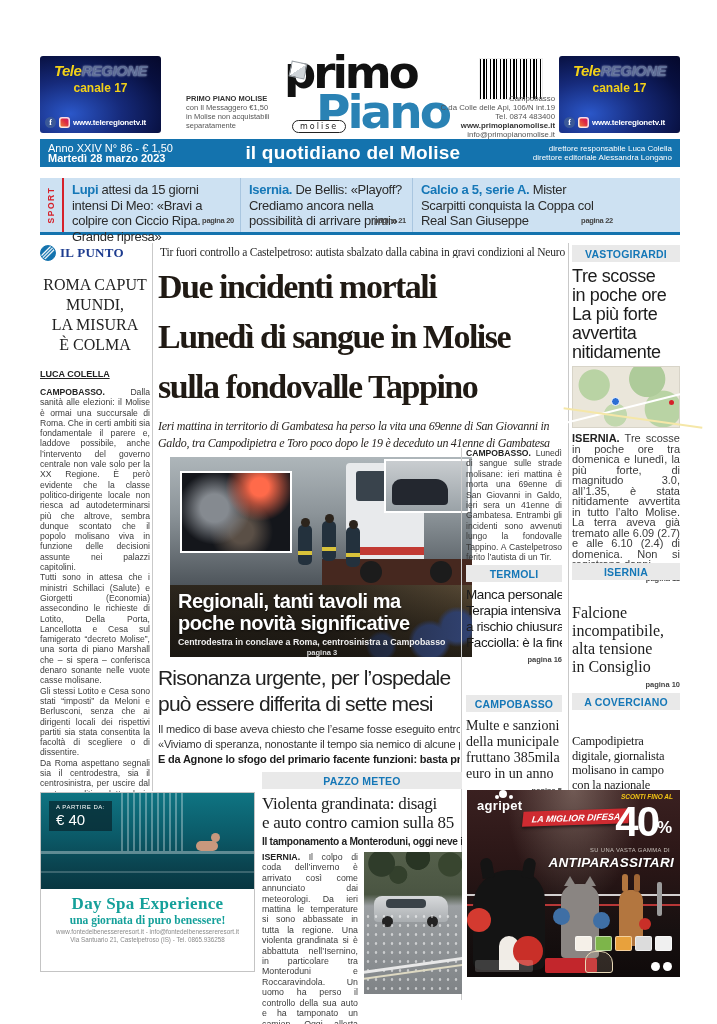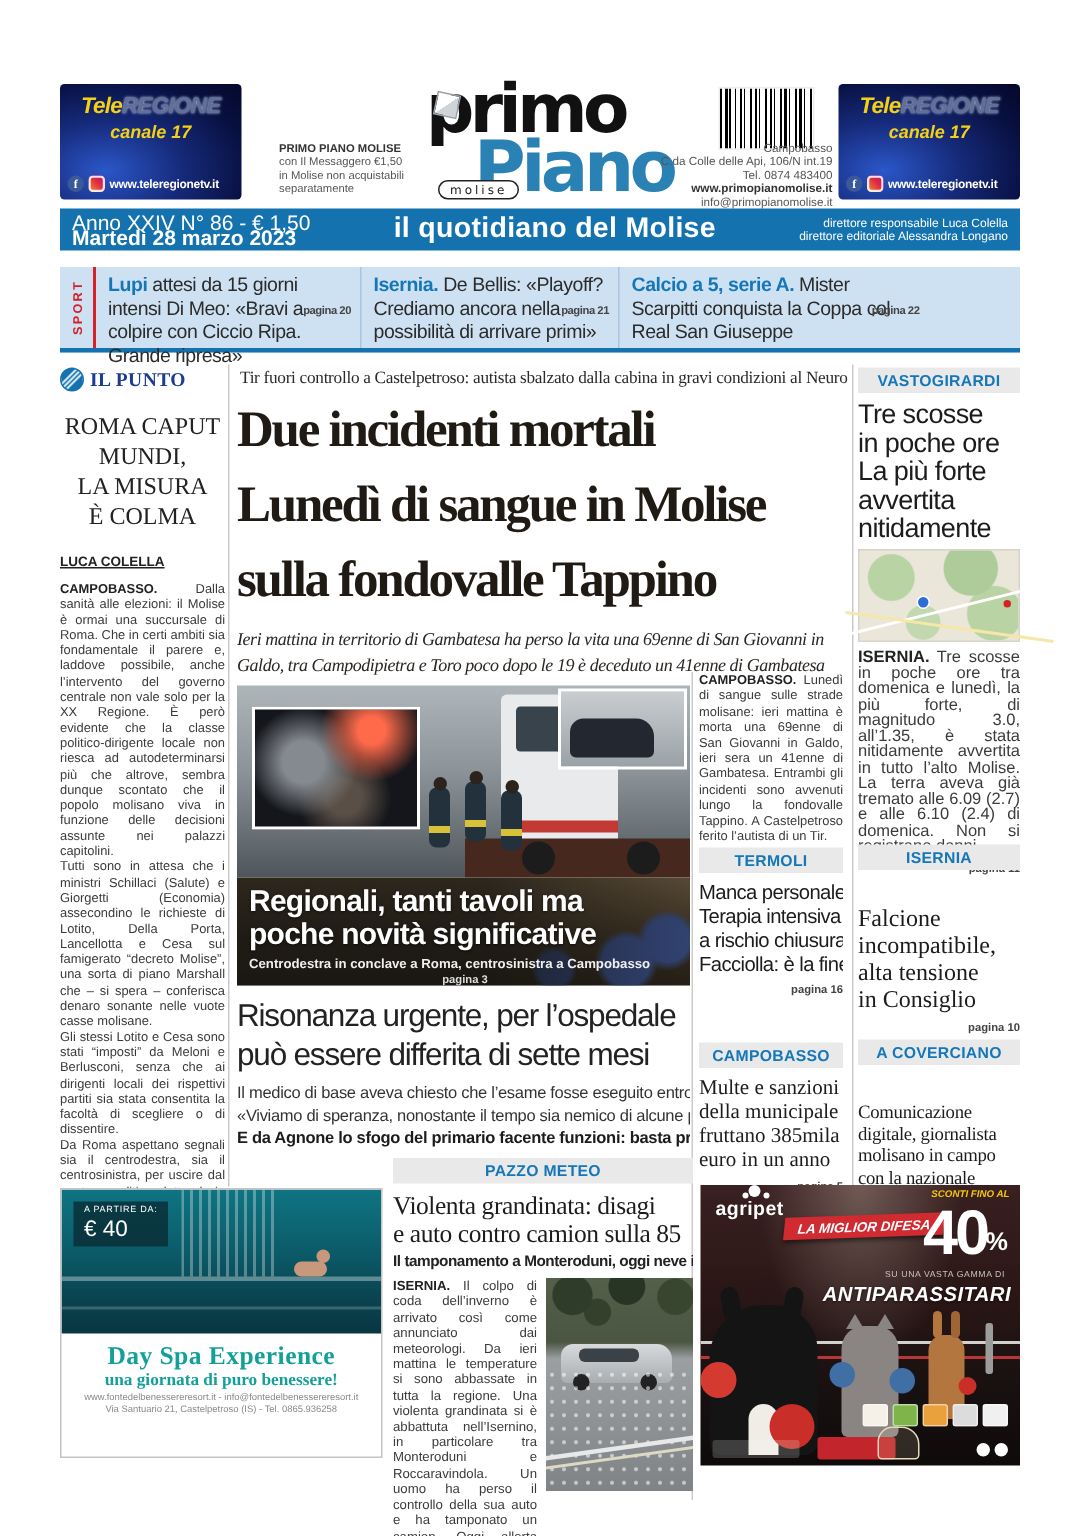--- a/index.html
+++ b/index.html
@@ -5,21 +5,21 @@
   html,body{margin:0;padding:0;background:#fff;}
   .page{position:relative;width:717px;height:1024px;background:#fff;overflow:hidden;
         font-family:"Liberation Sans","DejaVu Sans",sans-serif;color:#1c1c1c;}
 
   
   .tvad{position:absolute;width:121px;height:77px;border-radius:3px;overflow:hidden;
         background:radial-gradient(ellipse at 25% 75%, #2b57c9 0%, #162a7a 40%, #081040 75%, #05082b 100%);}
   .tvad-line1{text-align:center;margin-top:6px;font-style:italic;font-weight:900;font-size:15px;letter-spacing:-0.5px;}
   .tvad-tele{color:#f2d018;}
   .tvad-regione{color:#5f6f96;text-shadow:0 0 2px #cdd6f5;}
-  .tvad-channel{text-align:center;color:#f2d018;font-style:italic;font-weight:700;font-size:12px;margin-top:2px;}
+  .tvad-channel{text-align:center;color:#f2d018;font-weight:700;font-size:12px;margin-top:2px;}
   .tvad-bottom{position:absolute;bottom:5px;left:5px;right:5px;display:flex;align-items:center;gap:3px;}
   .fb-icon{width:11px;height:11px;border-radius:50%;background:#3b5998;color:#fff;font-size:8px;font-weight:700;
            display:flex;align-items:center;justify-content:center;font-family:"Liberation Serif",serif;}
   .ig-icon{width:11px;height:11px;border-radius:3px;background:linear-gradient(45deg,#f09433,#dc2743 60%,#bc1888);
            box-shadow:inset 0 0 0 1.5px rgba(255,255,255,.85);}
   .tvad-url{color:#fff;font-weight:700;font-size:8px;letter-spacing:-0.2px;}
 
   .price-note{position:absolute;left:186px;top:94px;width:92px;font-size:7.5px;line-height:9px;color:#555;}
   .price-note .b{font-weight:700;color:#333;}
 
@@ -31,34 +31,34 @@
   .logo-molise{position:absolute;left:42px;top:68px;border:1.5px solid #222;border-radius:9px;background:#fff;
                font-size:8px;letter-spacing:2px;color:#222;padding:1px 7px;}
   .barcode{position:absolute;left:479px;top:58px;width:62px;height:40px;background:
            repeating-linear-gradient(90deg,#000 0 1px,#fff 1px 3px,#000 3px 5px,#fff 5px 6px,#000 6px 7px,#fff 7px 10px);
            border:1px solid #eee;}
   .addr{position:absolute;left:440px;top:94px;width:115px;text-align:right;font-size:7.8px;line-height:9px;color:#555;}
   .addr .b{font-weight:700;color:#333;text-align:right;}
 
   .mast-bar{position:absolute;left:40px;top:139px;width:640px;height:28px;background:#1473ae;color:#fff;
             display:flex;align-items:center;justify-content:space-between;padding:0 8px;box-sizing:border-box;}
-  .issue{font-size:14px;line-height:10.5px;}
+  .issue{font-size:11px;line-height:10.5px;}
   .issue .b{font-weight:700;}
   .tagline{font-size:19px;font-weight:700;letter-spacing:0.2px;}
   .directors{font-size:8px;line-height:9.5px;text-align:right;}
 
   
   .sport-strip{position:absolute;left:40px;top:178px;width:640px;height:54px;background:#cde1f2;
                border-bottom:3px solid #1473ae;display:flex;box-sizing:content-box;}
   .sport-label{width:22px;display:flex;align-items:center;justify-content:center;border-right:2px solid #d6212a;}
   .sport-label span{transform:rotate(-90deg);color:#d6212a;font-size:8.5px;font-weight:700;letter-spacing:1.5px;}
   .sport-item{position:relative;padding:4px 8px 2px 8px;font-size:13px;line-height:15.5px;letter-spacing:-0.3px;color:#2b2b2b;}
   .sport-item + .sport-item{border-left:1px solid #a9c6e0;}
   .sport-item .lead{color:#1577b7;font-weight:700;}
-  .sport-page{position:absolute;right:6px;bottom:18px;font-size:7.5px;font-weight:700;color:#444;text-align:right;}
+  .sport-page{position:absolute;right:6px;bottom:4px;font-size:7.5px;font-weight:700;color:#444;text-align:right;}
 
   
   .vline{position:absolute;width:1px;background:#c9c9c9;}
 
   
   .section-bar{background:#e9e9e9;color:#1577b7;font-weight:700;font-size:10.5px;text-align:center;
                padding:2.5px 0;letter-spacing:0.2px;}
   .pnum{font-size:7.5px;font-weight:700;color:#444;text-align:right;margin-top:4px;}
 
   
@@ -78,21 +78,21 @@
   .center-col{position:absolute;left:158px;top:243px;width:407px;}
   .kicker{font-family:"Liberation Serif",serif;font-size:11.5px;letter-spacing:-0.2px;color:#2a2a2a;
           margin:3px 0 4px 2px;white-space:nowrap;overflow:hidden;}
   .headline{font-family:"Liberation Serif",serif;font-weight:700;font-size:34px;line-height:50px;
             letter-spacing:-1.5px;color:#201a14;}
   .headline div{white-space:nowrap;overflow:hidden;}
   .deck{margin-top:6px;font-family:"Liberation Serif",serif;font-style:italic;font-size:12px;line-height:17px;
         letter-spacing:-0.3px;color:#2a2622;}
   .deck div{white-space:nowrap;overflow:hidden;}
 
-  .photo-block{margin-top:5px;width:302px;}
+  .photo-block{margin-top:5px;width:302px;margin-left:12px;}
   .photo-main{position:relative;width:302px;height:128px;overflow:hidden;
               background:linear-gradient(180deg,#aeb6ba 0%,#8b9398 45%,#4e555b 100%);}
   .truck-cab{position:absolute;right:48px;top:6px;width:78px;height:100px;background:#e8eaec;border-radius:4px;}
   .truck-shield{position:absolute;top:8px;left:10px;width:58px;height:30px;background:#39434c;border-radius:3px;}
   .truck-stripe{position:absolute;bottom:8px;left:0;width:100%;height:8px;background:#c23a33;}
   .truck-bed{position:absolute;right:0;bottom:0;width:150px;height:26px;background:#46281f;}
   .truck-wheel{position:absolute;bottom:2px;width:22px;height:22px;border-radius:50%;background:#1c1c1c;}
   .fig{position:absolute;width:14px;height:40px;border-radius:5px;
        background:linear-gradient(180deg,#23313d 0 64%,#d8c23a 64% 76%,#23313d 76%);}
   .fig-head{position:absolute;top:-7px;left:3px;width:9px;height:9px;border-radius:50%;background:#2c241c;}
@@ -450,21 +450,21 @@
         <div>Falcione</div>
         <div>incompatibile,</div>
         <div>alta tensione</div>
         <div>in Consiglio</div>
       </div>
       <div class="pnum">pagina 10</div>
     </div>
     <div class="right-chunk" style="top:448px;">
       <div class="section-bar">A COVERCIANO</div>
       <div class="right-title-serif small">
-        <div>Comunicazione</div>
+        <div>Campodipietra</div>
         <div>digitale, giornalista</div>
         <div>molisano in campo</div>
         <div>con la nazionale</div>
       </div>
       <div class="pnum">pagina 6</div>
     </div>
   </div>
 
   <div class="spa-ad">
     <div class="spa-photo">

